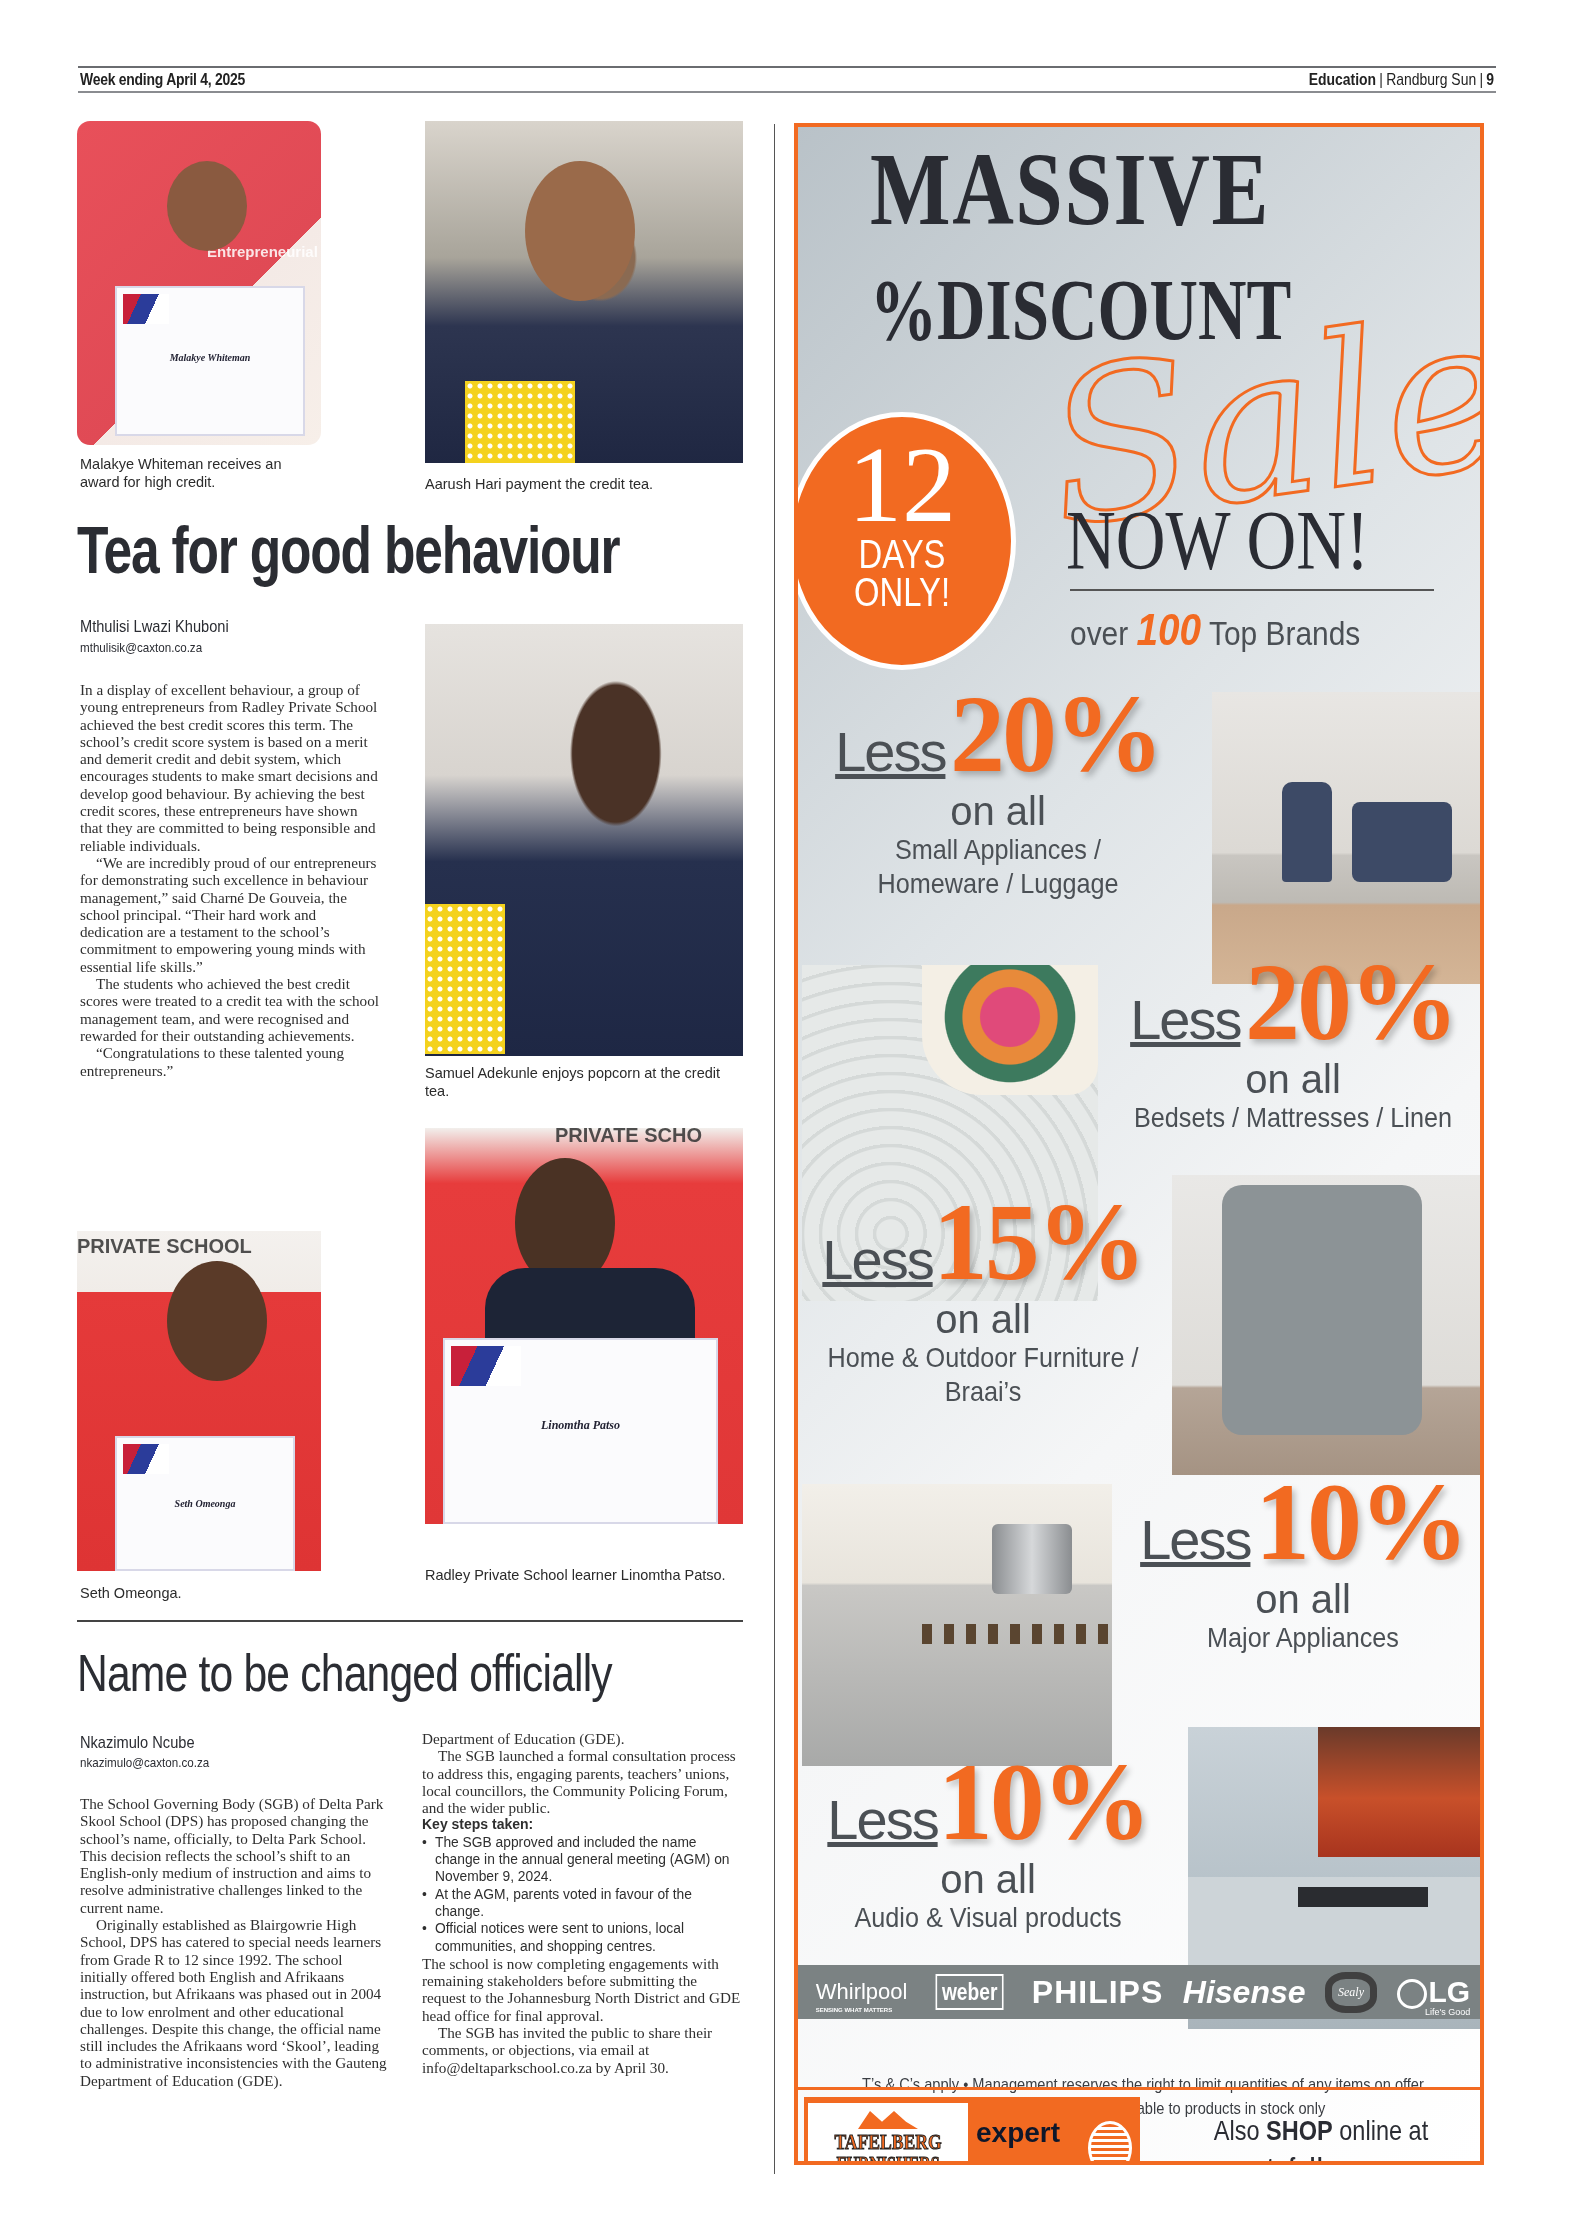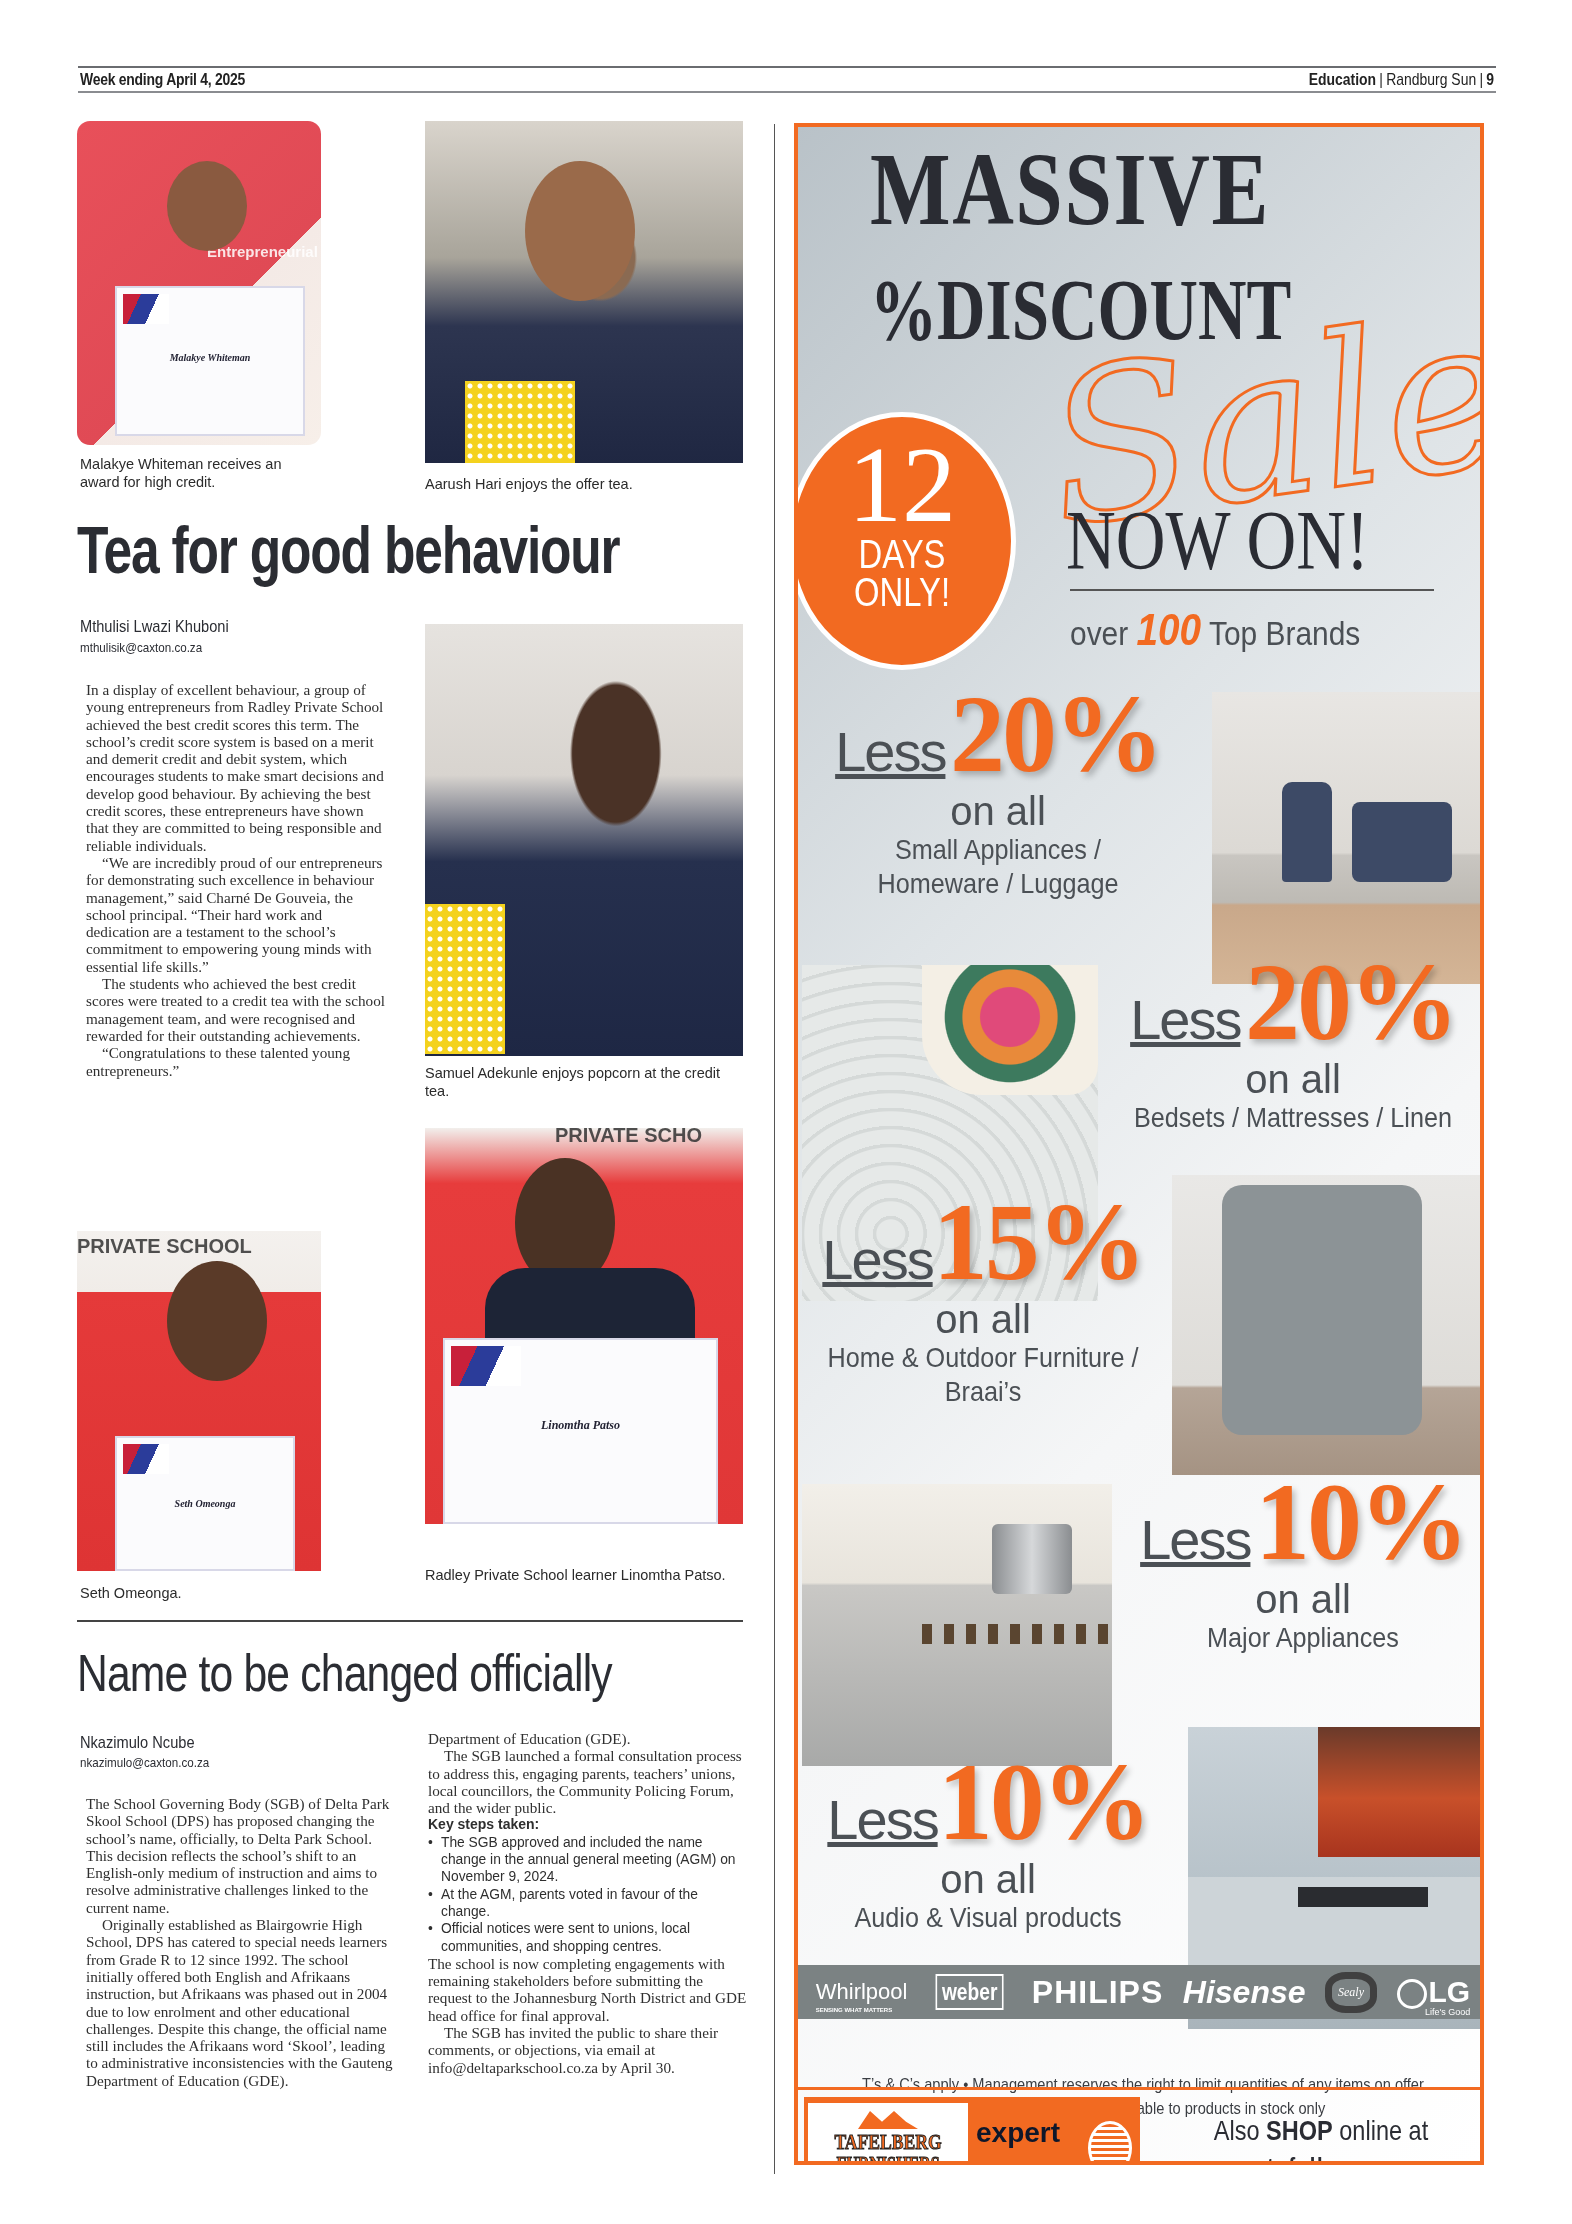--- a/index.html
+++ b/index.html
@@ -31,21 +31,21 @@
   .popcorn { position: absolute; background: radial-gradient(circle,#fff 0 2px,transparent 3px) 0 0/10px 10px, #f4d21e; }
 
   .caption { position: absolute; font: 14.5px "Liberation Sans", sans-serif; line-height: 18px; color: #2b2b2b; }
 
   
   .h1 { position: absolute; left: 77px; top: 512px; font: bold 66px "Liberation Sans", sans-serif; letter-spacing: -1.5px; transform: scaleX(0.78); transform-origin: left top; white-space: nowrap; color: #2b2d33; }
   .h2 { position: absolute; left: 77px; top: 1643px; font: 52px "Liberation Sans", sans-serif; letter-spacing: -1px; transform: scaleX(0.82); transform-origin: left top; white-space: nowrap; color: #2b2d33; }
   .byline { position: absolute; font: 17px "Liberation Sans", sans-serif; transform: scaleX(0.86); transform-origin: left; white-space: nowrap; color: #2b2d33; }
   .email { position: absolute; font: 13.5px "Liberation Sans", sans-serif; transform: scaleX(0.86); transform-origin: left; white-space: nowrap; color: #2b2d33; }
 
-  .body { position: absolute; font: 15.2px "Liberation Serif", serif; line-height: 17.3px; color: #2f2f2f; margin-left: 6px; }
+  .body { position: absolute; font: 15.2px "Liberation Serif", serif; line-height: 17.3px; color: #2f2f2f; }
   .body p { text-indent: 0; }
   .body p.ind { text-indent: 16px; }
   .body .kh { font: bold 14px "Liberation Sans", sans-serif; line-height: 17.3px; }
   .body ul { list-style: none; font: 13.8px "Liberation Sans", sans-serif; line-height: 17.3px; }
   .body li { position: relative; padding-left: 13px; }
   .body li::before { content: "•"; position: absolute; left: 0; }
 
   .sec-rule { position: absolute; left: 77px; top: 1620px; width: 666px; height: 2px; background: #444; }
 
   
@@ -130,21 +130,21 @@
     <div class="stripe"></div>
     <div class="nm" style="top:64px;">Malakye Whiteman</div>
   </div>
 </div>
 <div class="caption" style="left:80px;top:455px;width:240px;">Malakye Whiteman receives an award for high credit.</div>
 
 <div class="photo ph2">
   <div class="face" style="left:100px;top:40px;width:110px;height:140px;background:#9a6a4a;"></div>
   <div class="popcorn" style="left:40px;top:260px;width:110px;height:90px;"></div>
 </div>
-<div class="caption" style="left:425px;top:475px;width:320px;">Aarush Hari enjoys the offer tea.</div>
+<div class="caption" style="left:425px;top:475px;width:320px;">Aarush Hari payment the credit tea.</div>
 
 <div class="h1">Tea for good behaviour</div>
 
 <div class="byline" style="left:80px;top:617px;">Mthulisi Lwazi Khuboni</div>
 <div class="email" style="left:80px;top:640px;">mthulisik@caxton.co.za</div>
 
 <div class="body" style="left:80px;top:681px;width:300px;">
   <p>In a display of excellent behaviour, a group of young entrepreneurs from Radley Private School achieved the best credit scores this term. The school’s credit score system is based on a merit and demerit credit and debit system, which encourages students to make smart decisions and develop good behaviour. By achieving the best credit scores, these entrepreneurs have shown that they are committed to being responsible and reliable individuals.</p>
   <p class="ind">“We are incredibly proud of our entrepreneurs for demonstrating such excellence in behaviour management,” said Charné De Gouveia, the school principal. “Their hard work and dedication are a testament to the school’s commitment to empowering young minds with essential life skills.”</p>
   <p class="ind">The students who achieved the best credit scores were treated to a credit tea with the school management team, and were recognised and rewarded for their outstanding achievements.</p>

